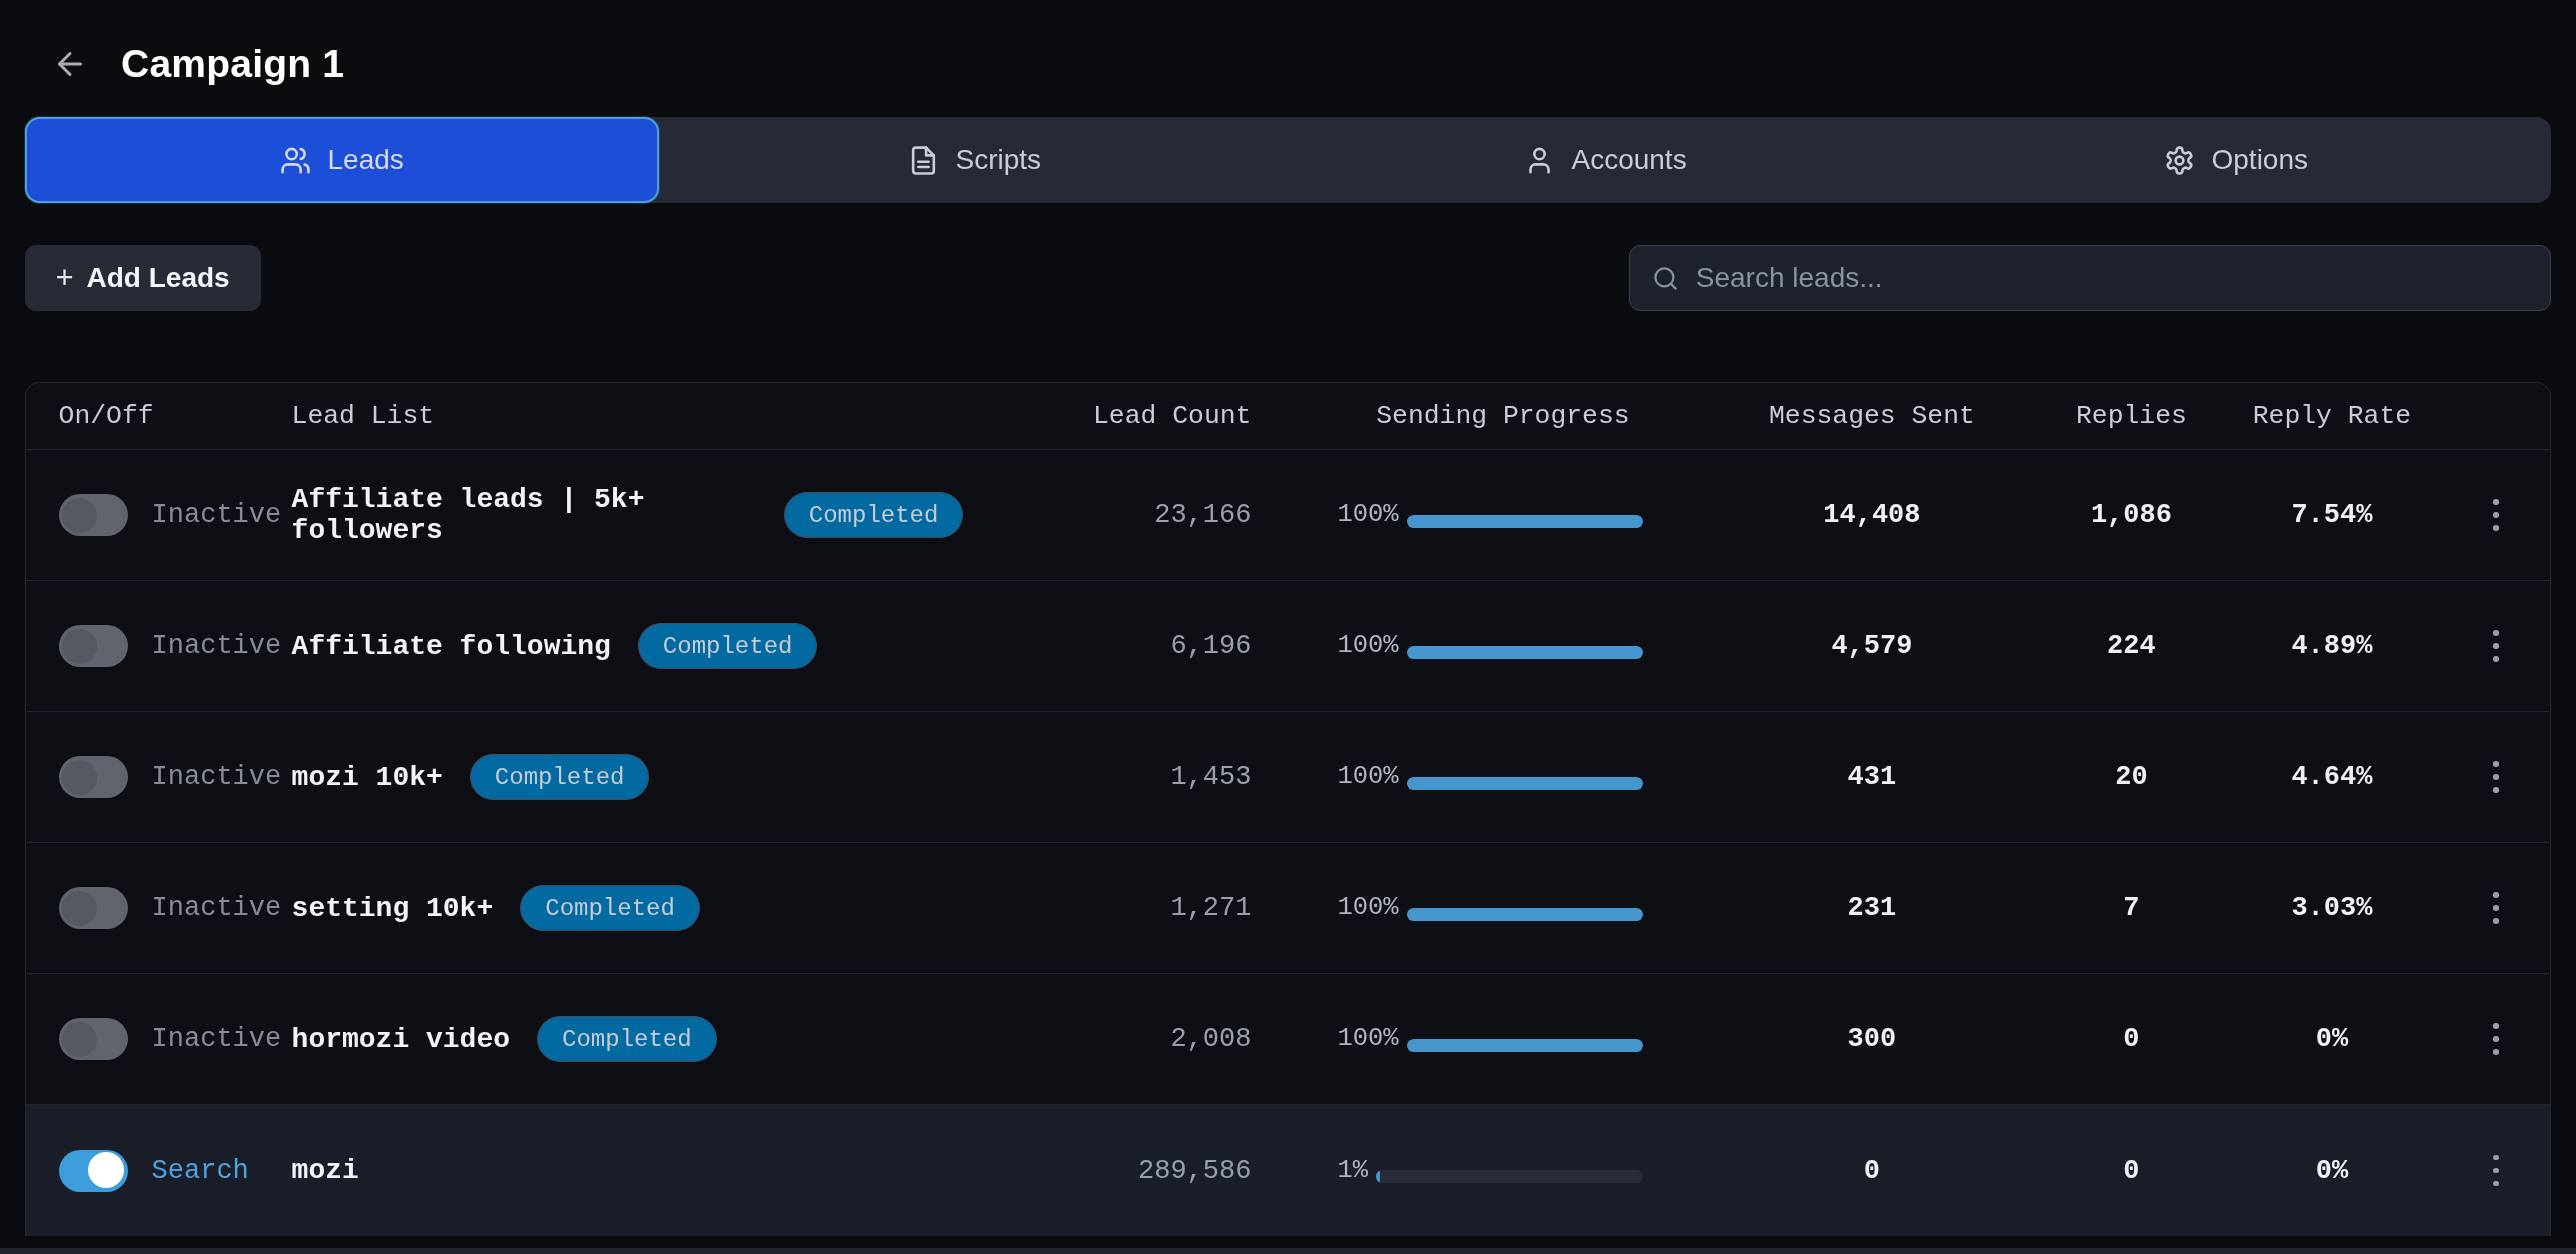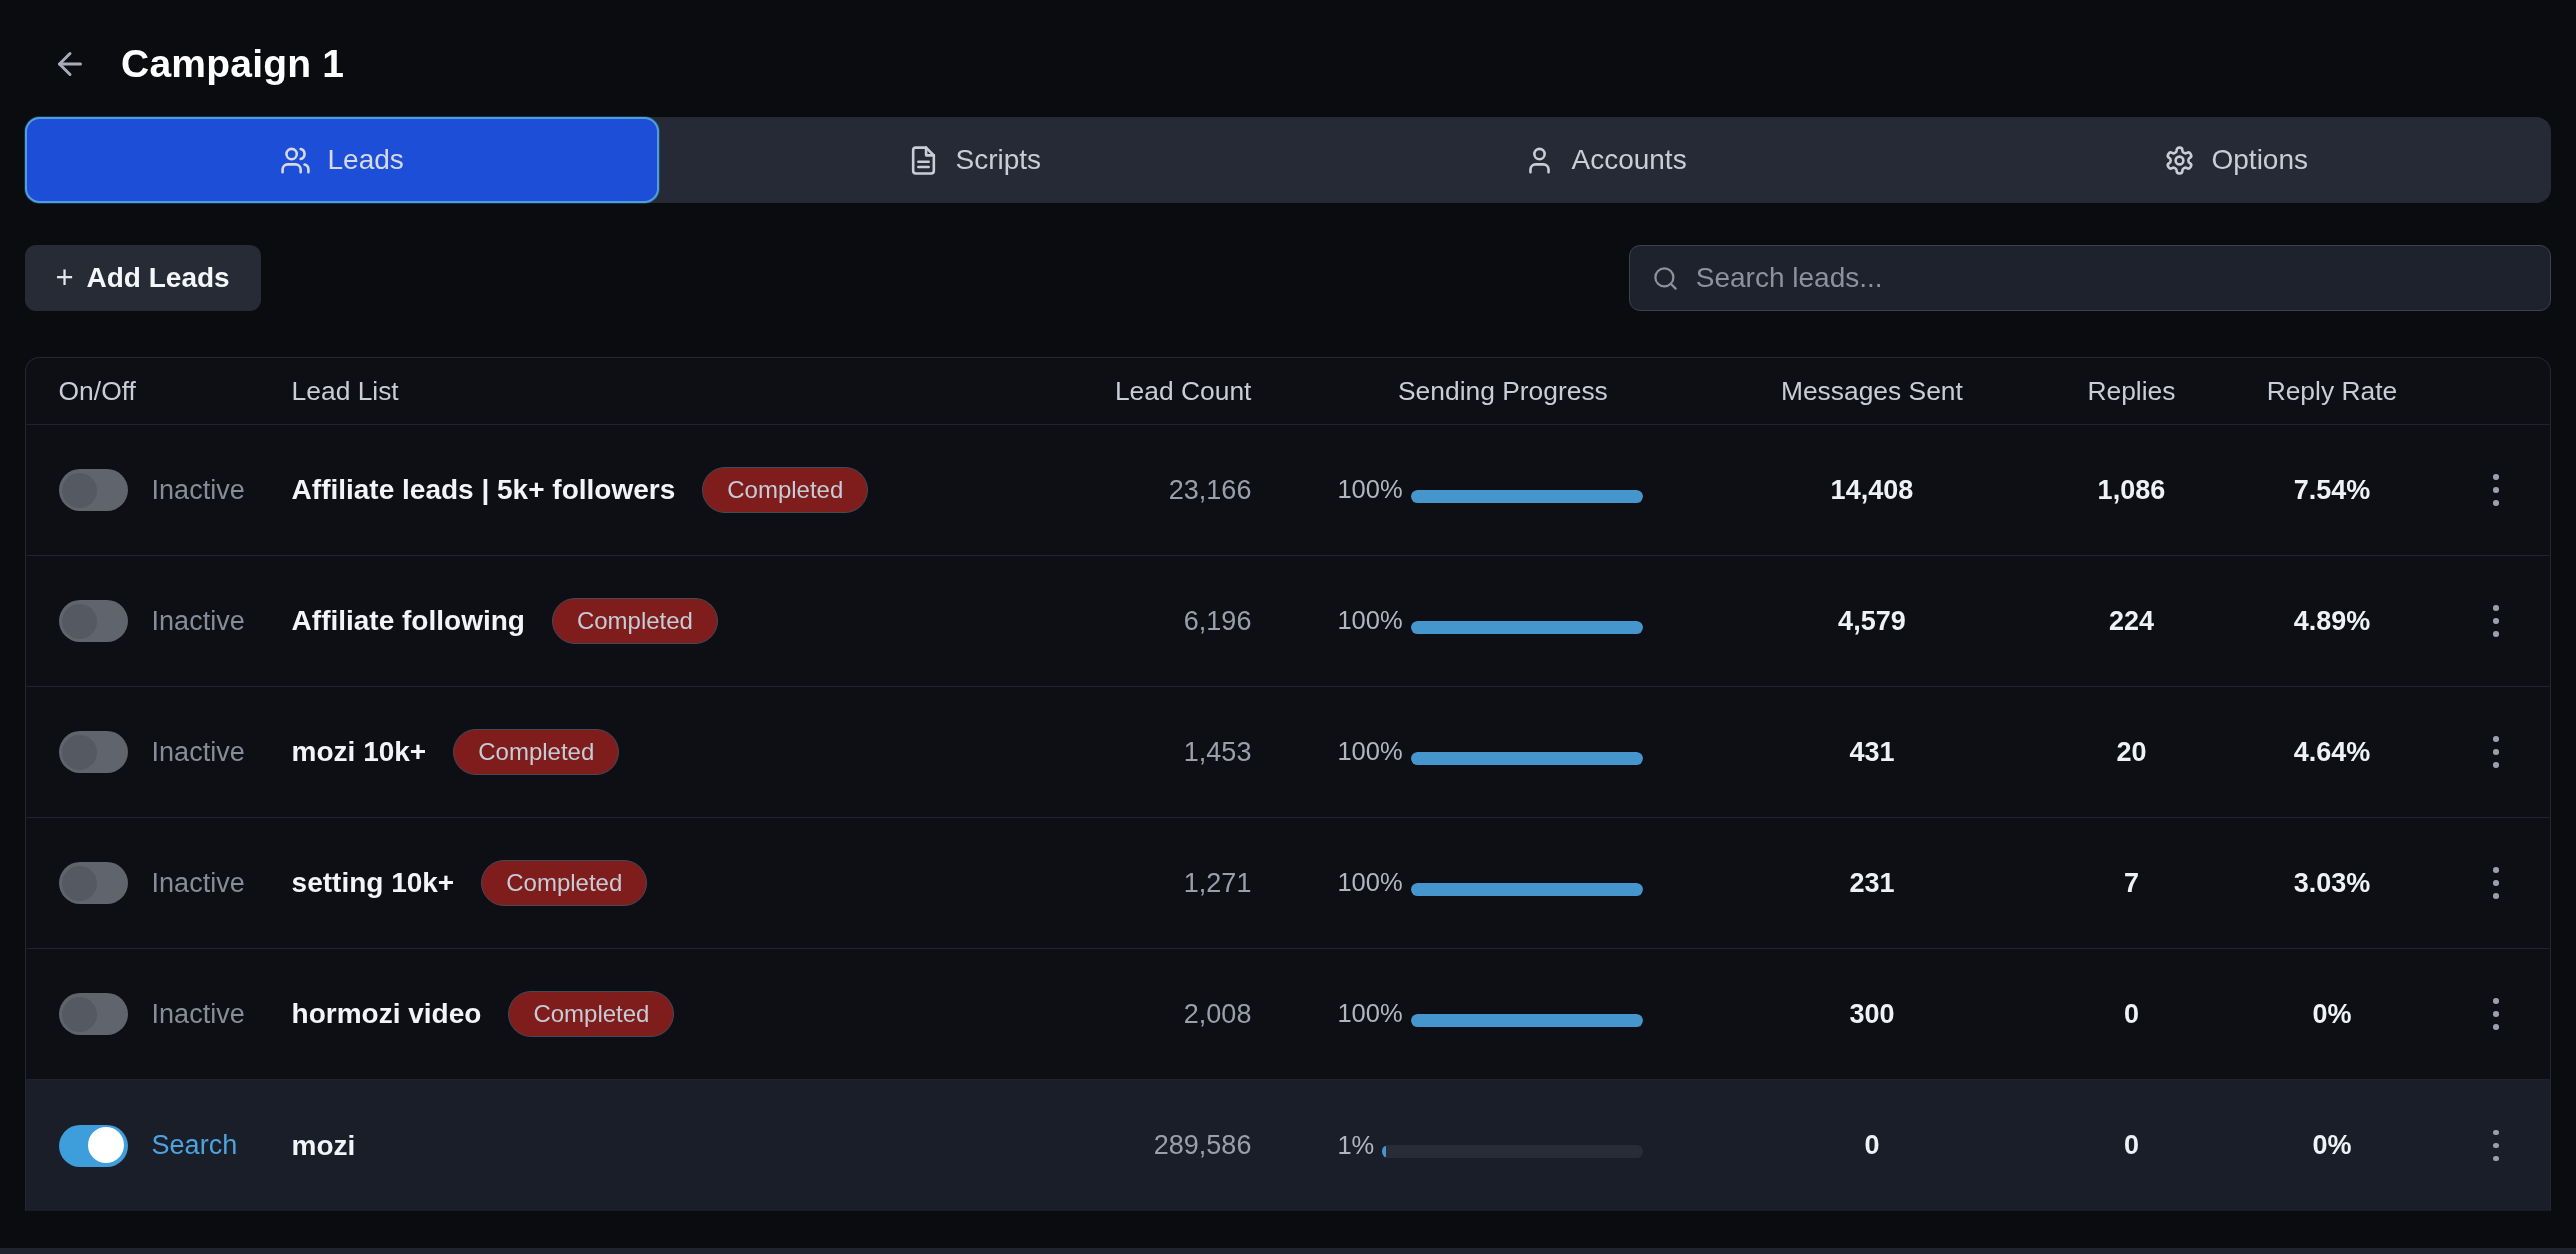--- a/index.html
+++ b/index.html
@@ -27,39 +27,39 @@
   
   .toolbar { margin-top:42px; display:flex; align-items:center; justify-content:space-between; }
   .add-leads-btn { height:66px; padding:0 31px; background:#262b36; border:none; border-radius:11px; color:#f4f6f9; font-size:28px; font-weight:700; display:flex; align-items:center; gap:12.8px; cursor:pointer; font-family:inherit; }
   .add-leads-btn .plus { font-weight:400; font-size:31px; color:#e2e5ea; }
   .search-box { width:922px; height:66px; background:#1e222d; border:0.9px solid #3a4150; border-radius:11px; display:flex; align-items:center; gap:16.4px; padding:0 22px; }
   .search-box svg { width:27px; height:27px; color:#8b919e; flex:none; }
   .search-box input { flex:1; background:transparent; border:none; outline:none; color:#cdd1d9; font-size:28px; font-family:inherit; }
   .search-box input::placeholder { color:#8b919e; }
 
   
-  .lead-table { margin-top:46px; background:#0d0f15; border:0.9px solid #232734; border-bottom:none; border-radius:14.6px 14.6px 0 0; overflow:hidden; }
+  .lead-table { margin-top:71px; background:#0d0f15; border:0.9px solid #232734; border-bottom:none; border-radius:14.6px 14.6px 0 0; overflow:hidden;font-family:Liberation Mono, monospace; }
   .tgrid { display:grid; grid-template-columns:255px 1fr 328px 401px 337px 182px 219px 109px; align-items:center; }
   .thead { height:67px; border-bottom:1.8px solid #20242e; font-size:26.4px; color:#c9cdd5; }
   .trow { height:131px; border-bottom:1.8px solid #20242e; font-size:27px; }
   .trow:last-child { border-bottom:none; }
   .trow.active-row { background:#1a1e29; }
 
   .cell { padding:0 11px; }
   .c-onoff { padding-left:33px; display:flex; align-items:center; gap:24px; }
   .c-name { display:flex; align-items:center; }
   .c-count { text-align:right; padding-right:51px; color:#9aa0ab; }
   .c-progress { display:flex; justify-content:flex-end; padding-right:60px; }
   .c-center { text-align:center; font-weight:700; color:#eef1f5; }
   .c-kebab { display:flex; justify-content:center; }
 
   .th-left { text-align:left; } .th-right { text-align:right; padding-right:51px; } .th-center { text-align:center; font-weight:400; }
 
   .lead-name { font-size:28px; font-weight:700; color:#f2f4f7; }
-  .badge { margin-left:27px; padding:8.2px 24px; background:#7f1d1d; border:1.8px solid #434a5c; border-radius:911px; font-size:24px; color:#c6ccd6; white-space:nowrap; }
+  .badge { margin-left:27px; padding:8.2px 24px; background:#0369a1; border:1.8px solid #434a5c; border-radius:911px; font-size:24px; color:#c6ccd6; white-space:nowrap; }
 
   
   .toggle { width:69px; height:42px; border-radius:21px; position:relative; cursor:pointer; flex:none; }
   .toggle.off { background:#60646d; }
   .toggle.off .knob { position:absolute; left:3.6px; top:3.6px; width:35px; height:35px; border-radius:50%; background:#555962; }
   .toggle.on { background:#3d9edb; }
   .toggle.on .knob { position:absolute; right:3.6px; top:2.7px; width:36px; height:36px; border-radius:50%; background:#ffffff; }
   .status-label { color:#878d98; }
   .status-label.active { color:#4da3e0; }
 

